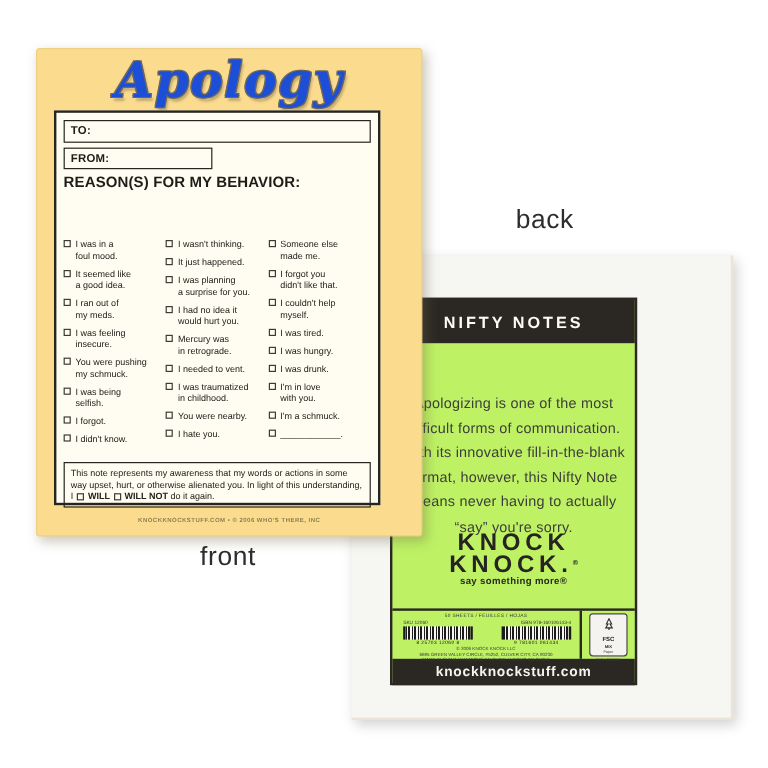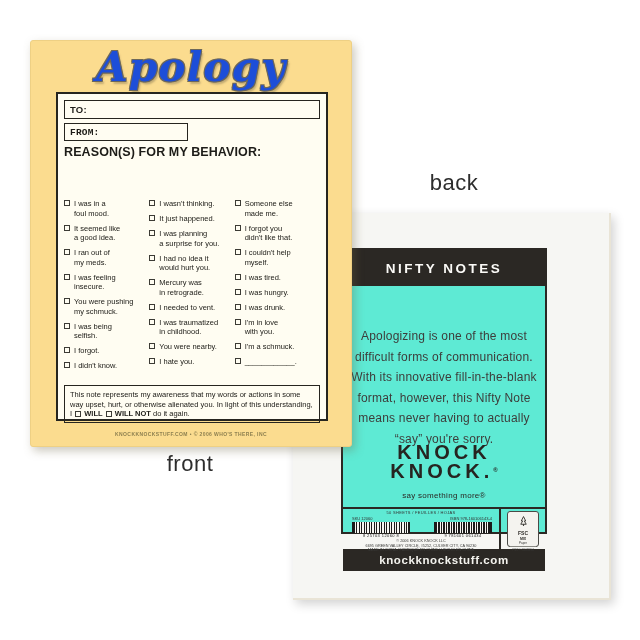--- a/index.html
+++ b/index.html
@@ -13,27 +13,27 @@
     box-shadow:3px 4px 10px rgba(110,100,70,.35); z-index:2;
   }
   .script-title {
     position:absolute; top:2px; left:0; width:100%; text-align:center;
     font-family:"DejaVu Serif", serif; font-style:italic; font-weight:bold;
     font-size:41px; letter-spacing:1px; color:#1d4ed8;
     text-shadow:-1px -1px 0 #6d685a, 1px -1px 0 #6d685a, -1px 1px 0 #6d685a,
                  1px 1px 0 #6d685a, 2px 3px 2px rgba(90,80,60,.35);
   }
   .form-panel {
-    position:absolute; left:25px; top:51px; width:272px; height:329px;
+    position:absolute; left:14px; top:51px; width:272px; height:329px;
     background:#fffdf2; border:2px solid #26251f; padding:6px;
   }
   .row-box { border:1.5px solid #26251f; background:#fffdf2; display:flex; align-items:center; }
   .to-row { height:19px; margin-bottom:4px; padding-left:5px; }
   .mid-row { display:flex; gap:10px; margin-bottom:4px; }
-  .from-box { height:18px; width:48.5%; padding-left:5px;font-family:Liberation Mono, monospace; }
+  .from-box { height:18px; width:48.5%; padding-left:5px; }
   .date-box { height:18px; flex:1; padding-left:5px; }
   .field-label { font-weight:bold; font-size:9.5px; letter-spacing:0.2px; color:#1d1c18; }
   .infraction-row { height:20px; margin-bottom:5px; padding-left:5px; justify-content:space-between; }
   .infraction-opts {
     display:grid; grid-auto-flow:column; grid-template-rows:repeat(2,1fr);
     grid-template-columns:52px 46px; column-gap:4px; row-gap:1px; margin-right:3px; padding:2px 0;
   }
   .opt { display:flex; align-items:center; gap:3px; }
   .opt-label { font-size:5.5px; font-weight:bold; color:#1d1c18; letter-spacing:0.2px; }
   .cb { display:inline-block; width:6px; height:6px; border:1px solid #3c3b35; background:#fffdf2; flex-shrink:0; }
@@ -53,36 +53,36 @@
   }
 
   
   .back-card {
     position:absolute; left:293px; top:213px; width:318px; height:387px;
     background:#f6f6f3; z-index:1;
     border-right:2px solid #e9e4d6; border-bottom:2px solid #e9e4d6;
     box-shadow:3px 4px 10px rgba(0,0,0,.18);
   }
   .printed-panel {
-    position:absolute; left:48px; top:35px; width:206px; height:286px;
-    border:2px solid #2b2824; background:#5eead4;
+    position:absolute; left:32px; top:35px; width:206px; height:323px;
+    border:2px solid #2b2824; background:#bef264;
   }
   .banner {
     height:36px; background:#2b2824; color:#fbfaf7; display:flex; align-items:center; justify-content:center;
     font-size:13.5px; font-weight:bold; letter-spacing:2.5px;
   }
   .panel-body { height:221px; position:relative; }
   .description {
     position:absolute; top:40px; left:8px; width:186px; text-align:center;
     font-size:12px; line-height:20.5px; letter-spacing:0.2px; color:#3d3d3b;
   }
   .logo-block { position:absolute; top:158px; left:0; width:100%; text-align:center; color:#262420; }
   .logo-line { font-size:20px; font-weight:800; letter-spacing:4px; line-height:17.5px; }
   .logo-reg { font-size:6px; vertical-align:6px; letter-spacing:0; }
-  .tagline { font-size:8px; font-weight:normal; letter-spacing:0.3px; margin-top:11px; color:#2a2824; }
+  .tagline { font-size:8px; font-weight:bold; letter-spacing:0.3px; margin-top:0; color:#2a2824; }
   .barcode-section { height:42px; border-top:2px solid #2b2824; display:flex; }
   .bc-left { flex:1; padding:1px 3px 0 3px; position:relative; }
   .sheets-line { text-align:center; font-size:4px; letter-spacing:0.3px; color:#333; }
   .sku-isbn { display:flex; justify-content:space-between; font-size:4px; color:#333; padding:1px 4px 0 6px; }
   .barcode-row { display:flex; justify-content:space-between; padding:1px 4px 0 6px; }
   .barcode-unit { text-align:center; }
   .barcode {
     height:11px; width:58px;
     background:repeating-linear-gradient(90deg,#1b1b1b 0 1px,#f7f6f2 1px 2px,#1b1b1b 2px 3.5px,#f7f6f2 3.5px 5px);
     border-left:2px solid #1b1b1b; border-right:2px solid #1b1b1b;

